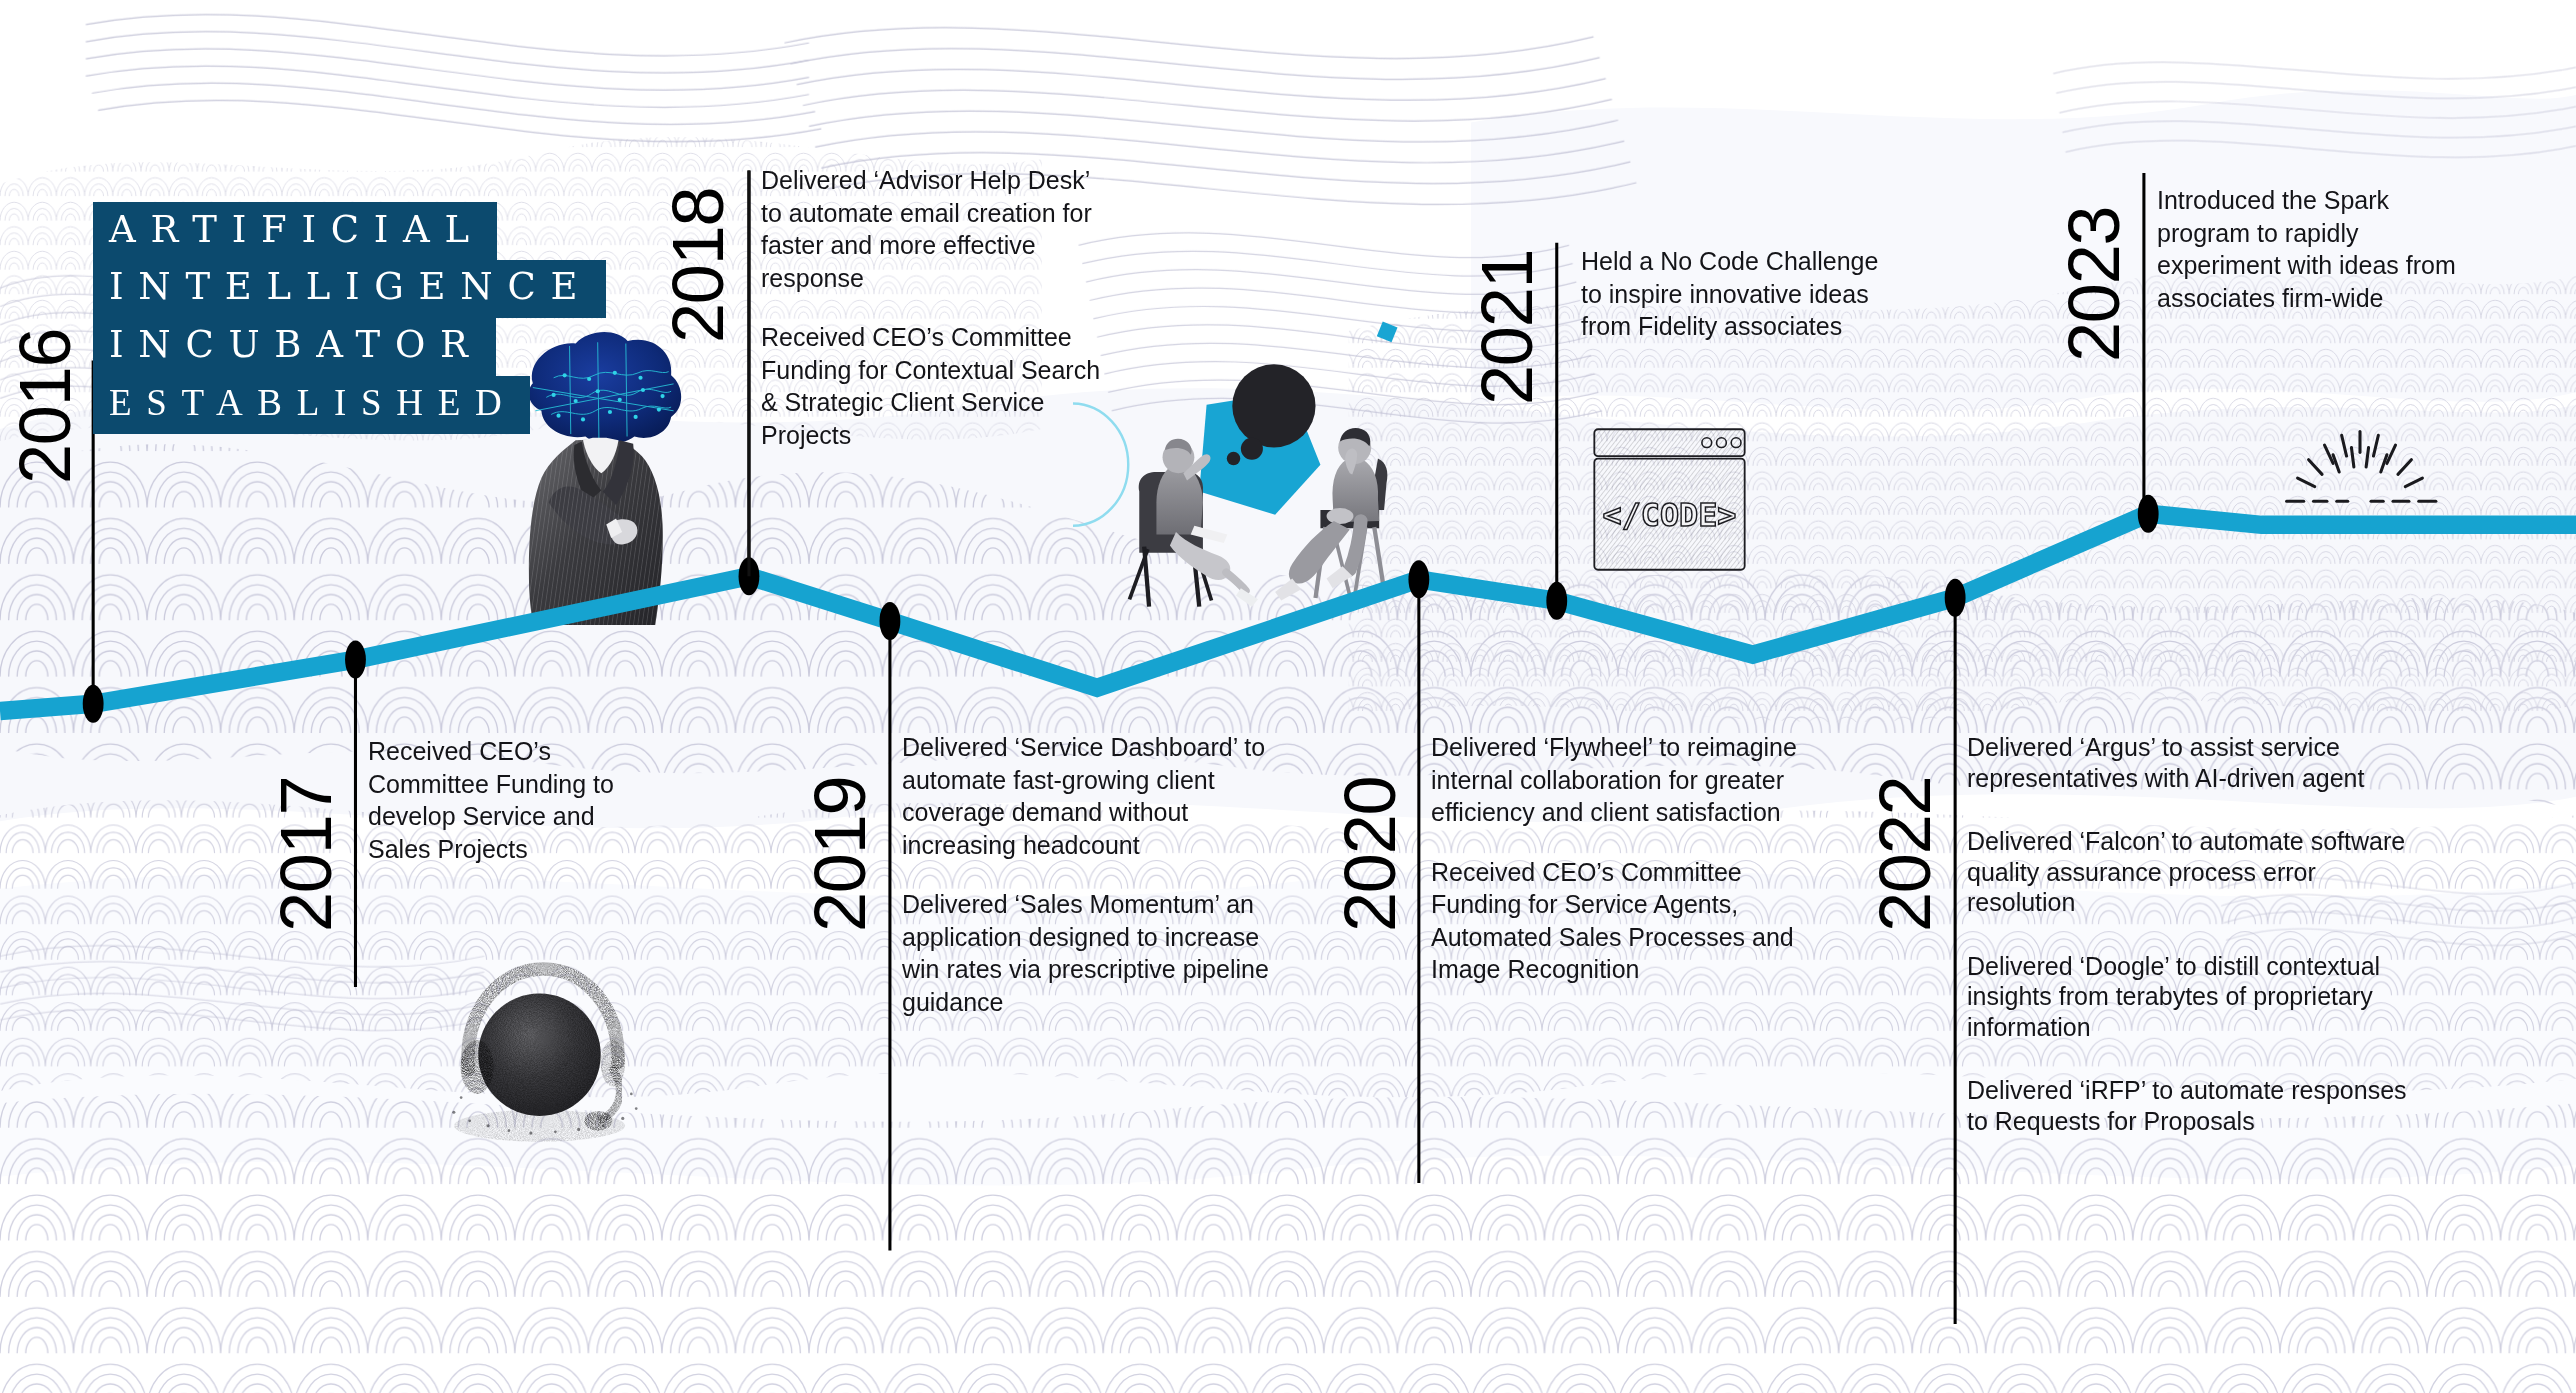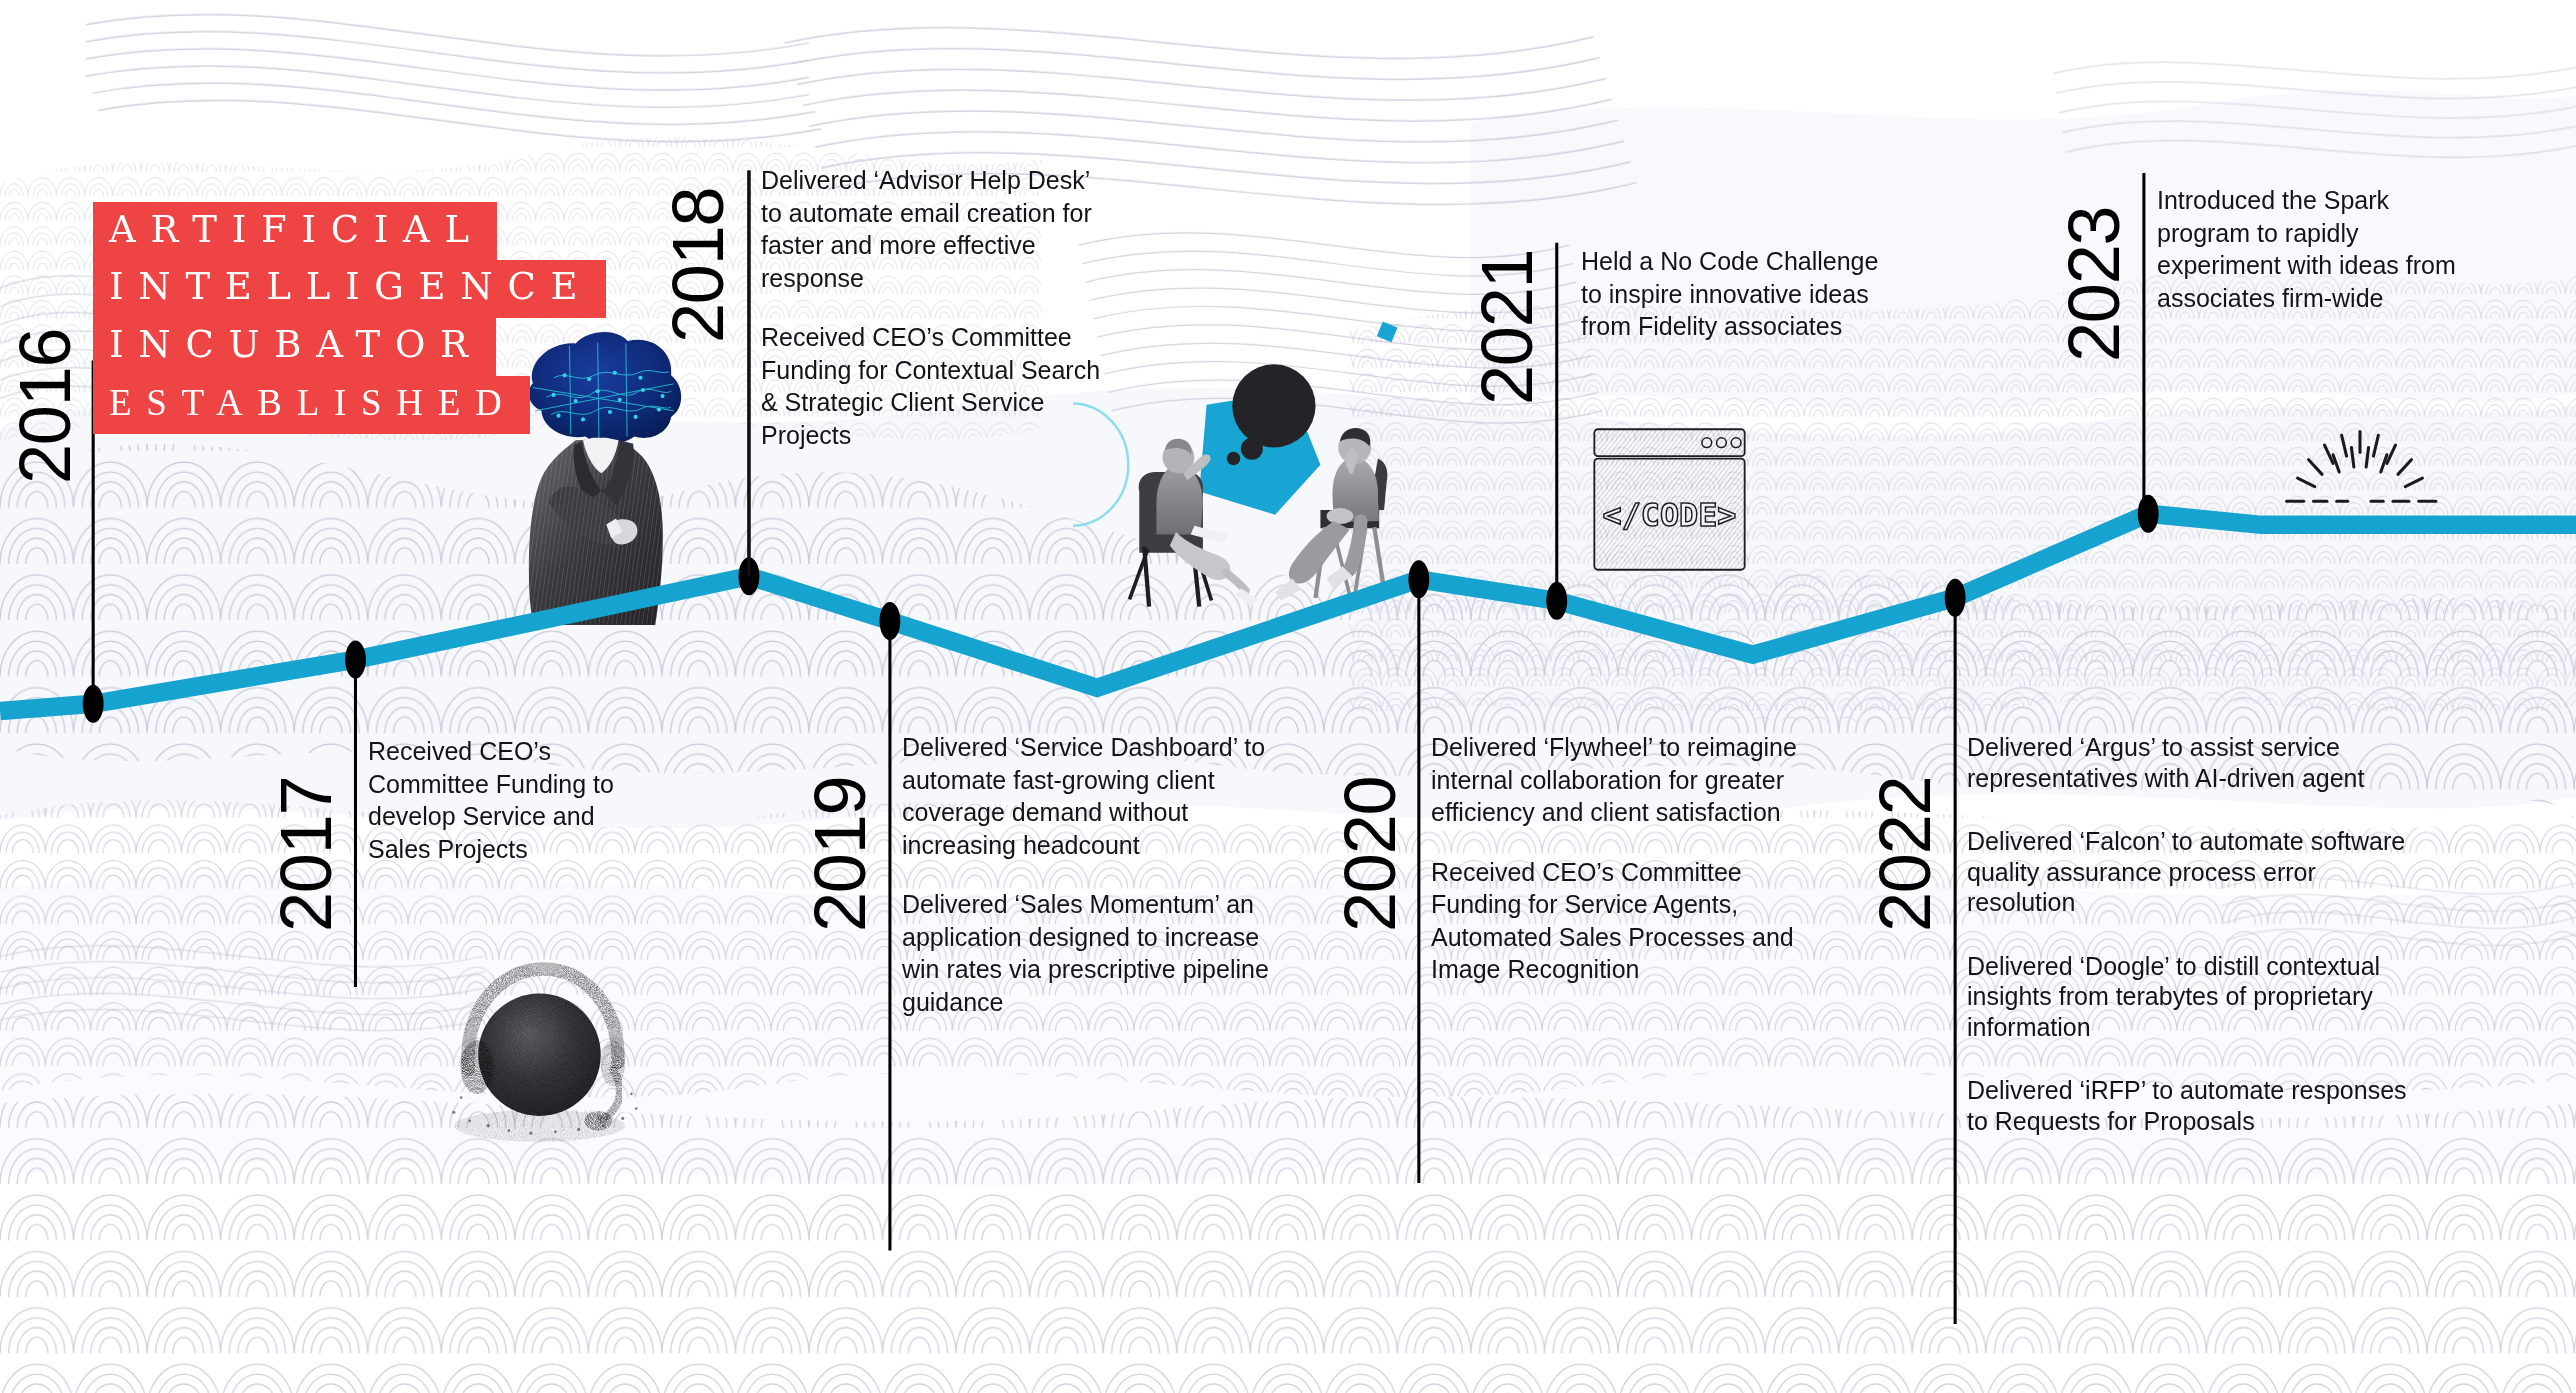--- a/index.html
+++ b/index.html
@@ -38,21 +38,21 @@
     color:#141418;
     margin:0 0 27px 0;
     font-weight:400;
   }
   .entry:last-child{margin-bottom:0;}
   .entry.tight{line-height:1.22;margin-bottom:33px;}
 
   
   #title-block{position:absolute;left:93px;top:202px;}
   .t-row{
-    background:#ef4444;
+    background:#0c4a6e;
     color:#ffffff;
     font-family:"DejaVu Serif","Liberation Serif",serif;
     font-size:37px;
     letter-spacing:14.7px;
     line-height:1;
     padding:8.6px 13.5px 12.3px 16px;
     display:inline-block;
     white-space:nowrap;
     font-weight:400;
   }

